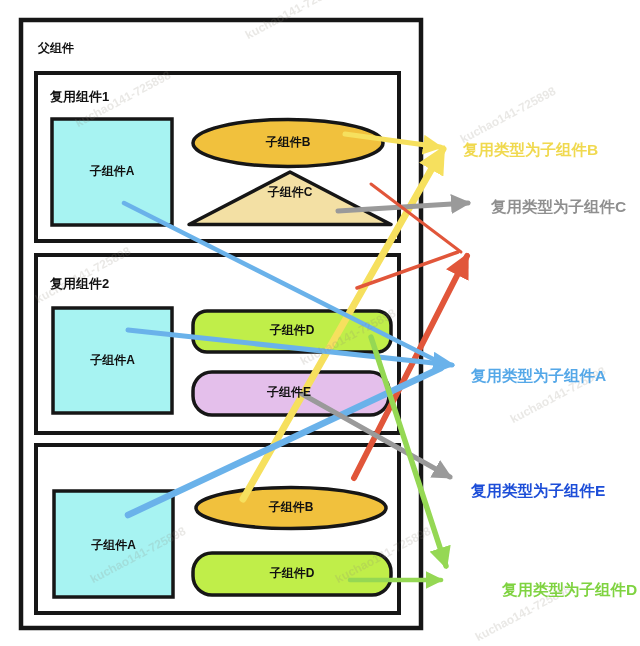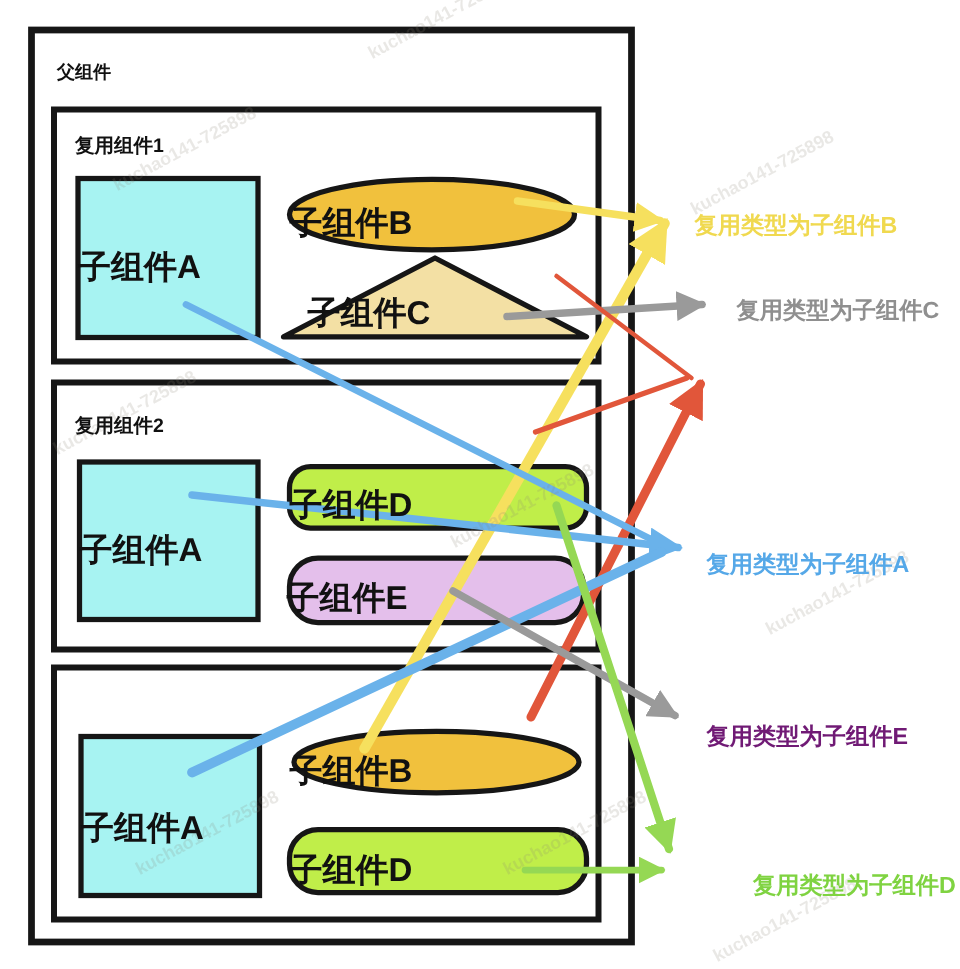--- a/index.html
+++ b/index.html
@@ -2,30 +2,30 @@
 <html><head>
 <meta charset="utf-8">
 <style>
   html,body{margin:0;padding:0;background:#fff;}
   #stage{
     position:relative;width:640px;height:646px;background:#fff;overflow:hidden;
     font-family:"Liberation Sans","DejaVu Sans",sans-serif;
   }
   #diagram-svg{position:absolute;left:0;top:0;z-index:1;}
   .lbl{position:absolute;z-index:3;font-weight:bold;color:#111;white-space:nowrap;}
-  .shape-lbl{font-size:22px;text-align:left;}
+  .shape-lbl{font-size:12px;text-align:center;}
   .group-title{font-size:13px;}
   .parent-title{font-size:12px;}
   .side-lbl{font-size:15.5px;}
   .side-lbl.big{font-size:18px;line-height:28px;}
   .lbl-b{color:#f0d94f;}
   .lbl-c{color:#8f8f8f;}
   .lbl-builder{color:#e0462a;}
   .lbl-a{color:#55a8e8;}
-  .lbl-e{color:#701a75;text-align:center;}
+  .lbl-e{color:#1d4ed8;text-align:center;}
   .lbl-d{color:#7fd341;margin-left:37px;}
   .wm{
     position:absolute;z-index:2;font-size:12px;color:#8a8376;opacity:.18;
     transform:rotate(-28deg);white-space:nowrap;pointer-events:none;font-weight:bold;
   }
 </style>
 </head>
 <body>
 
 <div id="stage">
@@ -97,21 +97,21 @@
   <div class="wm" style="left:85px;top:548px;">kuchao141-725898</div>
   <div class="wm" style="left:330px;top:548px;">kuchao141-725898</div>
   <div class="wm" style="left:470px;top:606px;">kuchao141-725898</div>
 
   <div class="lbl parent-title" style="left:38px;top:40px;">父组件</div>
   <div class="lbl group-title" style="left:50px;top:88px;">复用组件1</div>
   <div class="lbl group-title" style="left:50px;top:275px;text-align:right;">复用组件2</div>
 
   <div class="lbl shape-lbl" style="left:52px;top:163px;width:120px;">子组件A</div>
   <div class="lbl shape-lbl" style="left:193px;top:134px;width:190px;">子组件B</div>
-  <div class="lbl shape-lbl" style="left:205px;top:194px;width:170px;">子组件C</div>
+  <div class="lbl shape-lbl" style="left:205px;top:184px;width:170px;">子组件C</div>
 
   <div class="lbl shape-lbl" style="left:53px;top:352px;width:119px;">子组件A</div>
   <div class="lbl shape-lbl" style="left:193px;top:322px;width:198px;">子组件D</div>
   <div class="lbl shape-lbl" style="left:191px;top:384px;width:196px;">子组件E</div>
 
   <div class="lbl shape-lbl" style="left:54px;top:537px;width:119px;">子组件A</div>
   <div class="lbl shape-lbl" style="left:193px;top:499px;width:196px;">子组件B</div>
   <div class="lbl shape-lbl" style="left:193px;top:565px;width:198px;">子组件D</div>
 
   <div class="lbl side-lbl lbl-c" style="left:491px;top:197px;">复用类型为子组件C</div>

